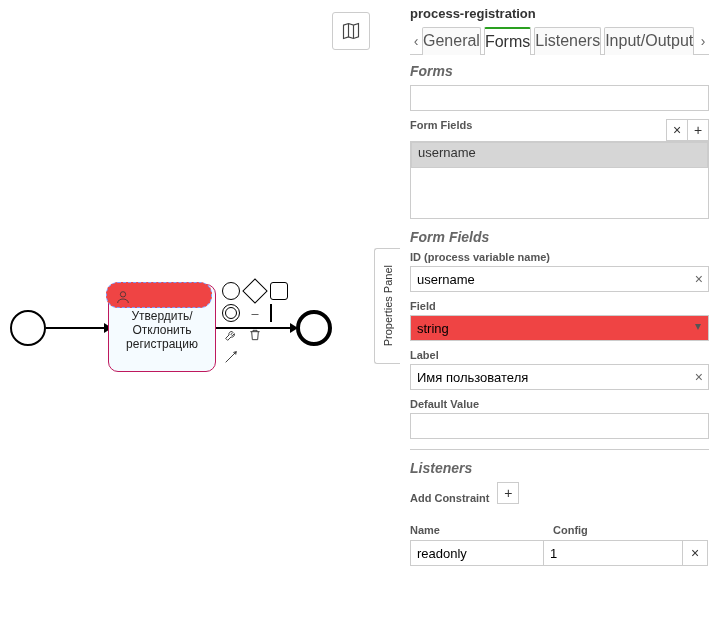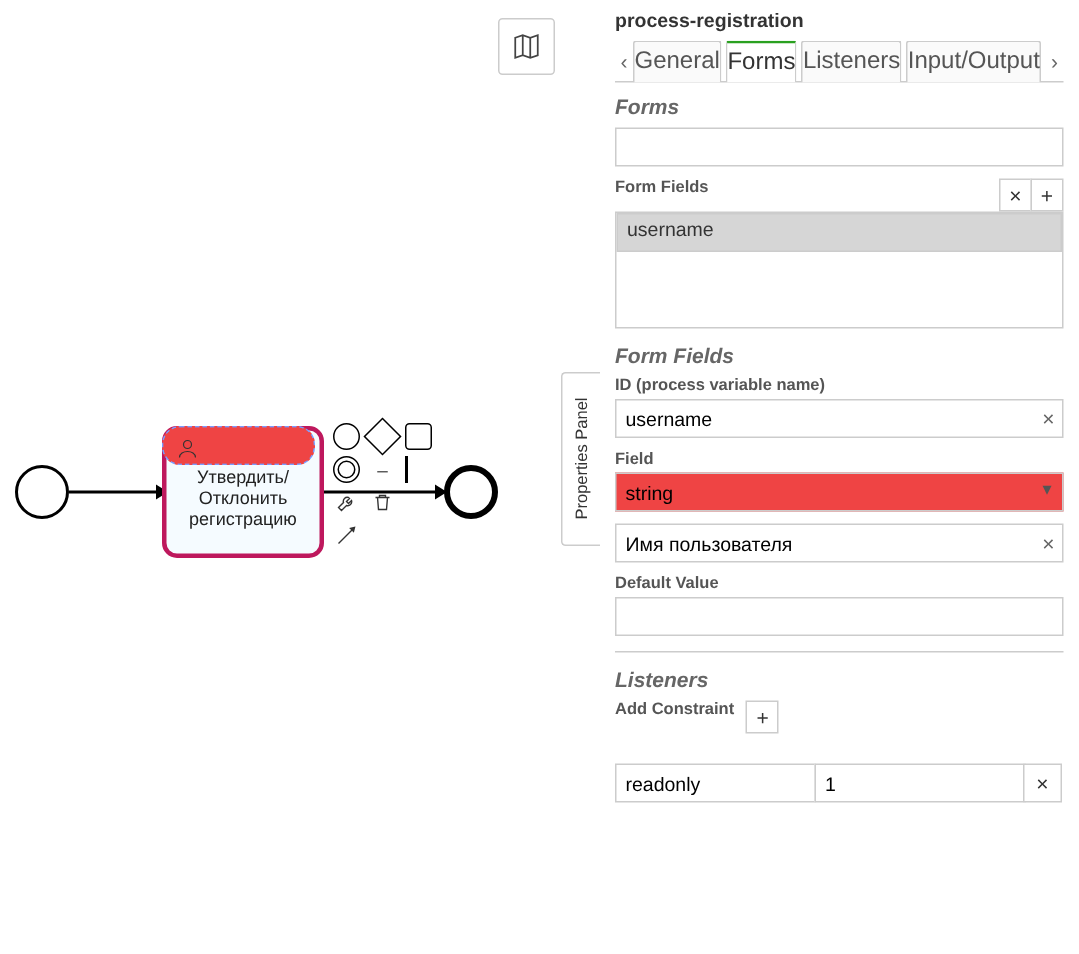--- a/index.html
+++ b/index.html
@@ -7,21 +7,21 @@
 
   
   .canvas{position:absolute;left:0;top:0;width:400px;height:636px;background:#fff}
   .minimap-btn{position:absolute;right:30px;top:12px;width:38px;height:38px;border:1px solid #ccc;border-radius:3px;display:flex;align-items:center;justify-content:center;background:#fff}
   .minimap-btn svg{width:20px;height:20px;stroke:#444;fill:none;stroke-width:1.4}
 
   .bpmn{position:absolute;left:10px;top:280px}
   .start-evt{position:absolute;left:0;top:30px;width:36px;height:36px;border:2px solid #000;border-radius:50%}
   .flow1{position:absolute;left:36px;top:47px;width:64px;height:2px;background:#000}
   .flow1::after{content:"";position:absolute;right:-2px;top:-4px;border-left:8px solid #000;border-top:5px solid transparent;border-bottom:5px solid transparent}
-  .task{position:absolute;left:98px;top:4px;width:108px;height:88px;border:3px solid #be185d;border-radius:10px;background:#f5fbff}
+  .task{position:absolute;left:98px;top:4px;width:108px;height:88px;border:1px solid #be185d;border-radius:10px;background:#f5fbff}
   .task .sel{position:absolute;inset:-3px;border:1px dashed #7a9cff;border-radius:12px;pointer-events:none}
   .task .usericon{position:absolute;left:6px;top:4px}
   .task .usericon svg{width:16px;height:16px;stroke:#333;fill:none;stroke-width:1.2}
   .task-label{position:absolute;left:6px;right:6px;top:24px;text-align:center;font-size:12px;line-height:14px;color:#222}
   .flow2{position:absolute;left:206px;top:47px;width:80px;height:2px;background:#000}
   .flow2::after{content:"";position:absolute;right:-2px;top:-4px;border-left:8px solid #000;border-top:5px solid transparent;border-bottom:5px solid transparent}
   .end-evt{position:absolute;left:286px;top:30px;width:36px;height:36px;border:4px solid #000;border-radius:50%}
 
   
   .ctx{position:absolute;left:212px;top:2px;width:72px}
@@ -61,24 +61,24 @@
   .ff-head .lbl{margin:0}
   .ff-btns{display:flex}
   .icon-btn{width:22px;height:22px;border:1px solid #ccc;background:#fff;display:flex;align-items:center;justify-content:center;font-size:14px;color:#333;margin-left:-1px}
   .listbox{border:1px solid #ccc;height:78px;overflow:auto;margin-bottom:10px;position:relative}
   .listbox::-webkit-scrollbar{width:12px}
   .li{padding:2px 6px;font-size:13px}
   .li.sel{background:#d6d6d6}
 
   hr.sep{border:none;border-top:1px solid #ccc;margin:10px 0}
 
-  .constraint-row{display:flex;align-items:flex-start;margin-bottom:20px}
+  .constraint-row{display:flex;align-items:flex-end;margin-bottom:20px}
   .add-constraint .icon-btn{margin-left:8px}
   .ch{font-size:11px;font-weight:bold;color:#555}
-  .cgrid{display:flex;margin-top:20px}
+  .cgrid{display:flex;margin-top:4px}
   .cgrid .inp{border-radius:0}
   .cgrid .c1{flex:0 0 134px}
   .cgrid .c2{flex:1;margin-left:-1px}
   .cgrid .c3{width:26px;margin-left:-1px}
   .cgrid .c3 .icon-btn{width:100%;height:26px}
 </style>
 </head>
 <body>
 
 <div class="canvas">
@@ -192,39 +192,44 @@
     <span class="clear-x">×</span>
   </div>
 
   <label class="lbl">Field</label>
   <div class="sel-wrap">
     <select class="sel">
       <option>string</option>
     </select>
   </div>
 
+  <label class="lbl">Label</label>
   <div class="inp-wrap">
     <input class="inp" value="Имя пользователя" style="">
     <span class="clear-x">×</span>
   </div>
 
   <label class="lbl">Default Value</label>
   <div class="inp-wrap">
     <input class="inp" value="" style="">
   </div>
 
   <hr class="sep">
 
   <div class="section-h">Listeners</div>
 
   <div class="constraint-row add-constraint">
     <span class="lbl" style="margin:0">Add Constraint</span>
     <div class="icon-btn">+</div>
   </div>
 
+  <div class="cgrid" style="margin-top:8px">
+    <div class="c1 ch">Name</div>
+    <div class="c2 ch" style="padding-left:10px">Config</div>
+  </div>
   <div class="cgrid">
     <div class="c1"><input class="inp" value="readonly" style=""></div>
     <div class="c2"><input class="inp" value="1" style=""></div>
     <div class="c3">
         <div class="icon-btn">×</div>
       </div>
   </div>
 </div>
 
 </body></html>

